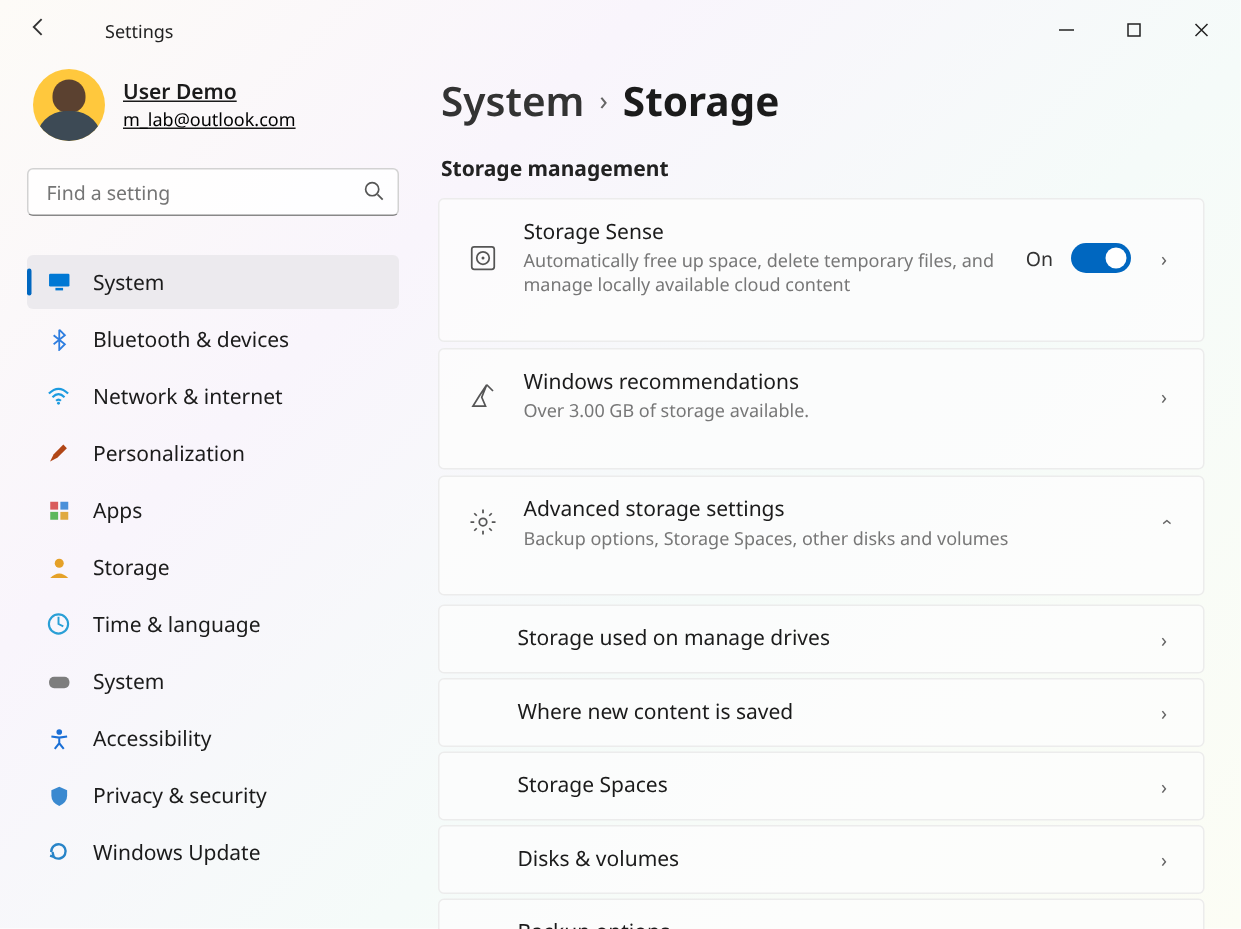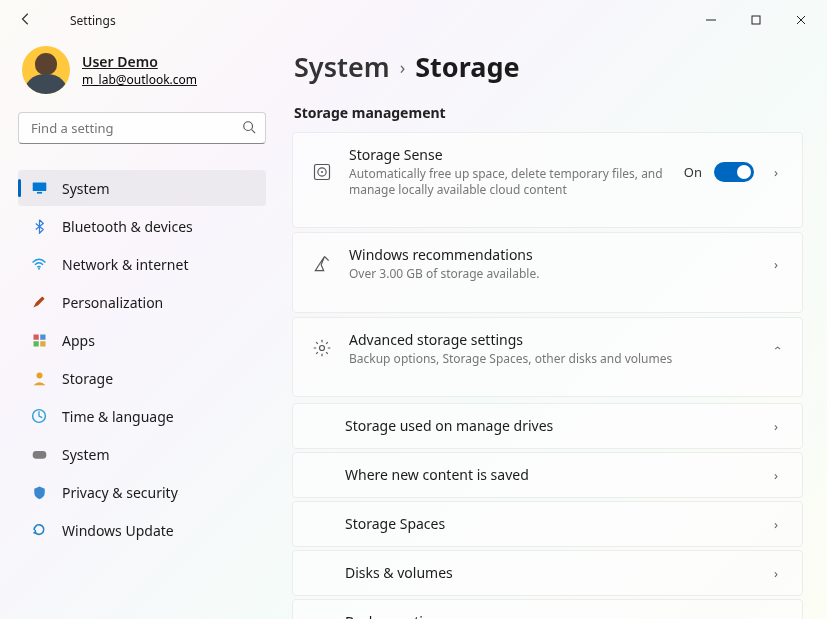--- a/index.html
+++ b/index.html
@@ -195,20 +195,29 @@
       </div>
       <div class="nav-item">
         <span class="ni-icon ic-game">
             <svg width="17" height="17" viewBox="0 0 20 20">
               <rect x="2" y="6" width="16" height="9" rx="4" fill="#7d7d7d"></rect>
             </svg>
           </span>
         <span>System</span>
       </div>
       <div class="nav-item">
+        <span class="ni-icon ic-acc">
+            <svg width="15" height="15" viewBox="0 0 20 20">
+              <circle cx="10" cy="4" r="2.5" fill="#1a6fd6"></circle>
+              <path d="M3 8 L10 9 L17 8 M10 9 V14 L6 19 M10 14 L14 19" fill="none" stroke="#1a6fd6" stroke-width="1.8"></path>
+            </svg>
+          </span>
+        <span>Accessibility</span>
+      </div>
+      <div class="nav-item">
         <span class="ni-icon ic-priv">
             <svg width="15" height="15" viewBox="0 0 20 20">
               <path d="M10 2 L17 5 V10 Q17 16 10 19 Q3 16 3 10 V5 Z" fill="#3a89d0"></path>
             </svg>
           </span>
         <span>Privacy &amp; security</span>
       </div>
       <div class="nav-item">
         <span class="ni-icon ic-wu">
             <svg width="16" height="16" viewBox="0 0 20 20">

